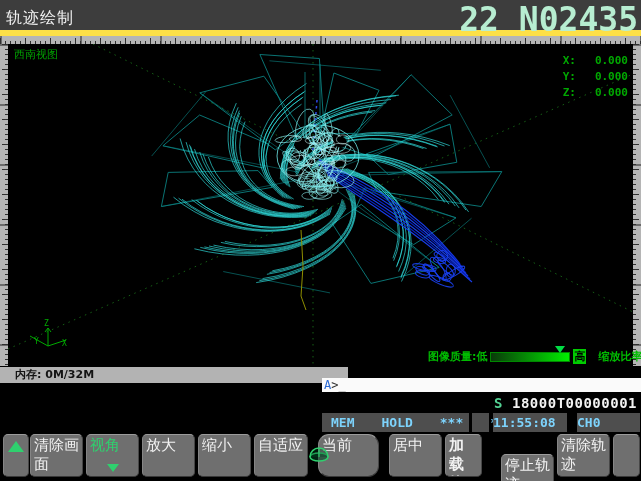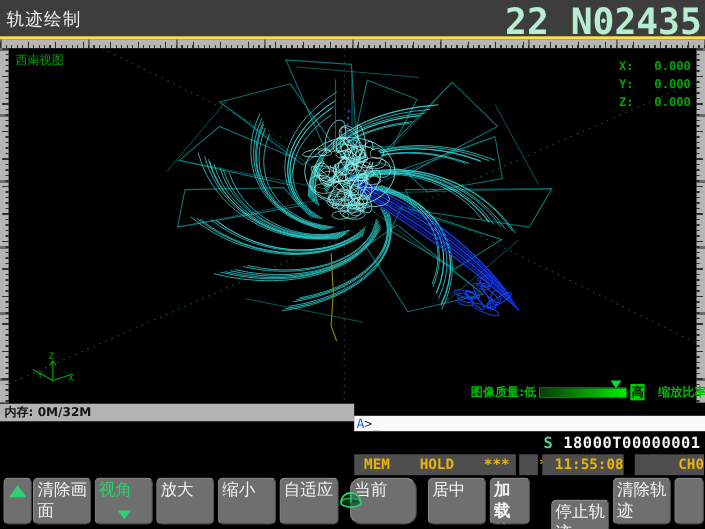--- a/index.html
+++ b/index.html
@@ -1,21 +1,21 @@
 <!DOCTYPE html>
 <html><head>
 <meta charset="utf-8">
 <style>
   html,body{margin:0;padding:0;background:#000;}
   .screen{position:relative;width:641px;height:481px;background:#000;overflow:hidden;
           font-family:"DejaVu Sans",sans-serif;-webkit-font-smoothing:none;}
 
   
   .titlebar{position:absolute;left:0;top:0;width:641px;height:36px;background:#3d3d3d;
-            border-bottom:3px solid #fde047;box-sizing:border-box;}
+            border-bottom:6px solid #fde047;box-sizing:border-box;}
   .title{position:absolute;left:6px;top:8px;font-size:16px;color:#f0f0f0;letter-spacing:1px;}
   .counter{position:absolute;right:3px;top:0px;font-family:"DejaVu Sans Mono",monospace;
            font-size:33px;font-weight:bold;color:#b7edd1;letter-spacing:0px;}
 
   
   .hruler{position:absolute;left:0;top:36px;width:641px;height:8px;background-color:#b5b5b5;
     background-image:
       repeating-linear-gradient(90deg,#2e2e2e 0 1px,transparent 1px 5px),
       repeating-linear-gradient(90deg,#2e2e2e 0 1px,transparent 1px 25px),
       repeating-linear-gradient(90deg,#6a6a6a 0 2px,transparent 2px 80px);
@@ -49,34 +49,34 @@
   .quality{position:absolute;left:420px;top:305px;display:flex;align-items:center;
            color:#00bb00;font-size:11px;font-weight:bold;white-space:nowrap;}
   .qbar{position:relative;width:78px;height:8px;border:1px solid #008800;margin:0 3px;
         background:linear-gradient(90deg,#0a3a0a,#00ee00);}
   .qmarker{position:absolute;top:-7px;width:0;height:0;border:5px solid transparent;
            border-top:7px solid #00dd44;transform:translateX(-5px);}
   .qhigh{background:#00cc00;color:#000;padding:0 1px;}
   .ratio{margin-left:12px;}
 
   
-  .membar{position:absolute;left:0;top:367px;width:322px;height:16px;background:#b3b3b3;
-          color:#141414;font-size:11px;line-height:16px;padding-left:4px;box-sizing:border-box;font-weight:bold;}
+  .membar{position:absolute;left:0;top:367px;width:348px;height:16px;background:#b3b3b3;
+          color:#141414;font-size:11px;line-height:16px;padding-left:15px;box-sizing:border-box;font-weight:bold;}
   .cmdline{position:absolute;left:322px;top:378px;width:319px;height:14px;background:#fafafa;
            font-family:"DejaVu Sans Mono",monospace;font-size:12px;line-height:14px;font-weight:normal;padding-left:2px;box-sizing:border-box;}
   .cmdline .drive{color:#2b6bd6;}
   .cmdline .gt{color:#333;}
   .cmdline .cursor{color:#999;}
   .spindle{position:absolute;right:4px;top:395px;font-family:"DejaVu Sans Mono",monospace;
            font-size:14px;font-weight:bold;color:#f2f2f2;letter-spacing:.5px;}
   .spindle .s{color:#53d193;}
 
-  .statusbox{position:absolute;top:413px;height:19px;background:#4e4e4e;color:#eab308;
+  .statusbox{position:absolute;top:413px;height:19px;background:#4e4e4e;color:#7dd3fc;
              font-family:"DejaVu Sans Mono",monospace;font-size:13px;font-weight:bold;
-             line-height:19px;text-align:right;box-sizing:border-box;gap:27px;}
+             line-height:19px;text-align:left;box-sizing:border-box;gap:27px;}
   .mode{left:322px;width:147px;display:flex;justify-content:space-between;padding:0 9px;}
   .minibox{left:472px;width:17px;}
   .timebox{left:493px;width:74px;}
   .chbox{left:577px;width:63px;}
 
   
   .softkeys{position:absolute;left:0;top:433px;width:641px;height:48px;background:#000;}
   .skey{position:absolute;top:1px;height:43px;background:#6f6f6f;border-radius:5px;
         border-top:1px solid #9c9c9c;border-left:1px solid #858585;
         border-right:1px solid #474747;border-bottom:1px solid #383838;

